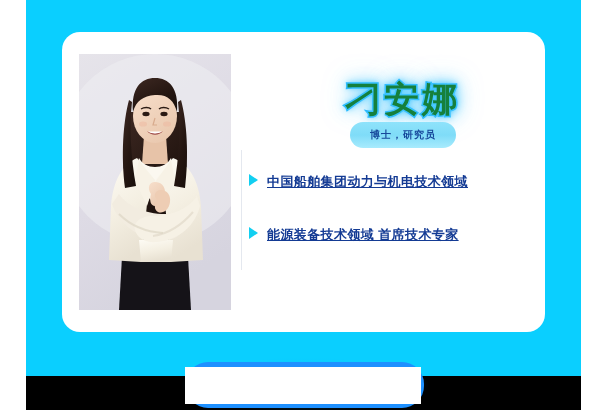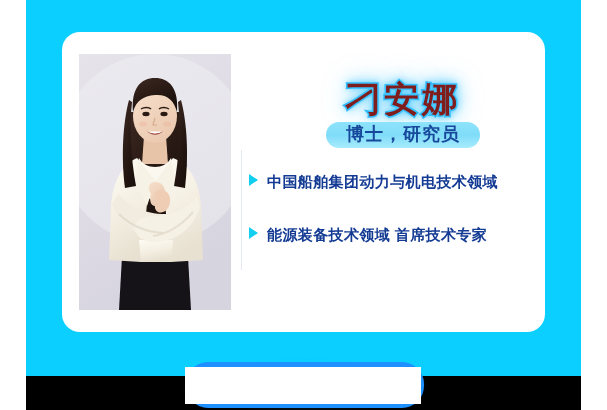--- a/index.html
+++ b/index.html
@@ -121,21 +121,21 @@
     top: 16px;
     width: 276px;
     text-align: center;
   }
   .name {
     display: inline-block;
     font-family: "DejaVu Sans", "Liberation Sans", sans-serif;
     font-size: 35px;
     font-weight: 700;
     letter-spacing: 3px;
-    color: #7f1d1d;
+    color: #15803d;
     -webkit-text-stroke: 3px #23B7FF;
     paint-order: stroke fill;
     text-shadow:
        0 0 4px #46c8ff,
        0 0 9px #46c8ff,
        0 0 16px rgba(70,200,255,0.85),
        0 0 26px rgba(70,200,255,0.55);
   }
 
   
@@ -145,21 +145,21 @@
     top: 62px;
     width: 276px;
     text-align: center;
   }
   .badge {
     display: inline-block;
     padding: 3px 20px 4px 20px;
     border-radius: 14px;
     background: linear-gradient(180deg, #8fe3fb 0%, #7fdcf8 50%, #a8ebfd 100%);
     color: #17489b;
-    font-size: 18px;
+    font-size: 10px;
     font-weight: 700;
     letter-spacing: 1px;
     line-height: 19px;
     white-space: nowrap;
   }
 
   
   .bullets {
     position: absolute;
     left: 8px;
@@ -178,26 +178,27 @@
     border-top: 6px solid transparent;
     border-bottom: 6px solid transparent;
     border-left: 9px solid #12CFF1;
     margin-top: 6px;
     margin-right: 9px;
   }
   .tri.hidden {
     border-left-color: transparent;
   }
   .btext {
-    font-size: 15px;
+    font-size: 13px;
     font-weight: 700;
     color: #143B94;
     line-height: 27px;
     letter-spacing: 0.4px;
     white-space: nowrap;
+    text-decoration: underline;
   }
 </style>
 </head>
 <body>
 
 <div class="stage">
 
   <div class="cyan-frame"></div>
 
   <div class="black-band"></div>

